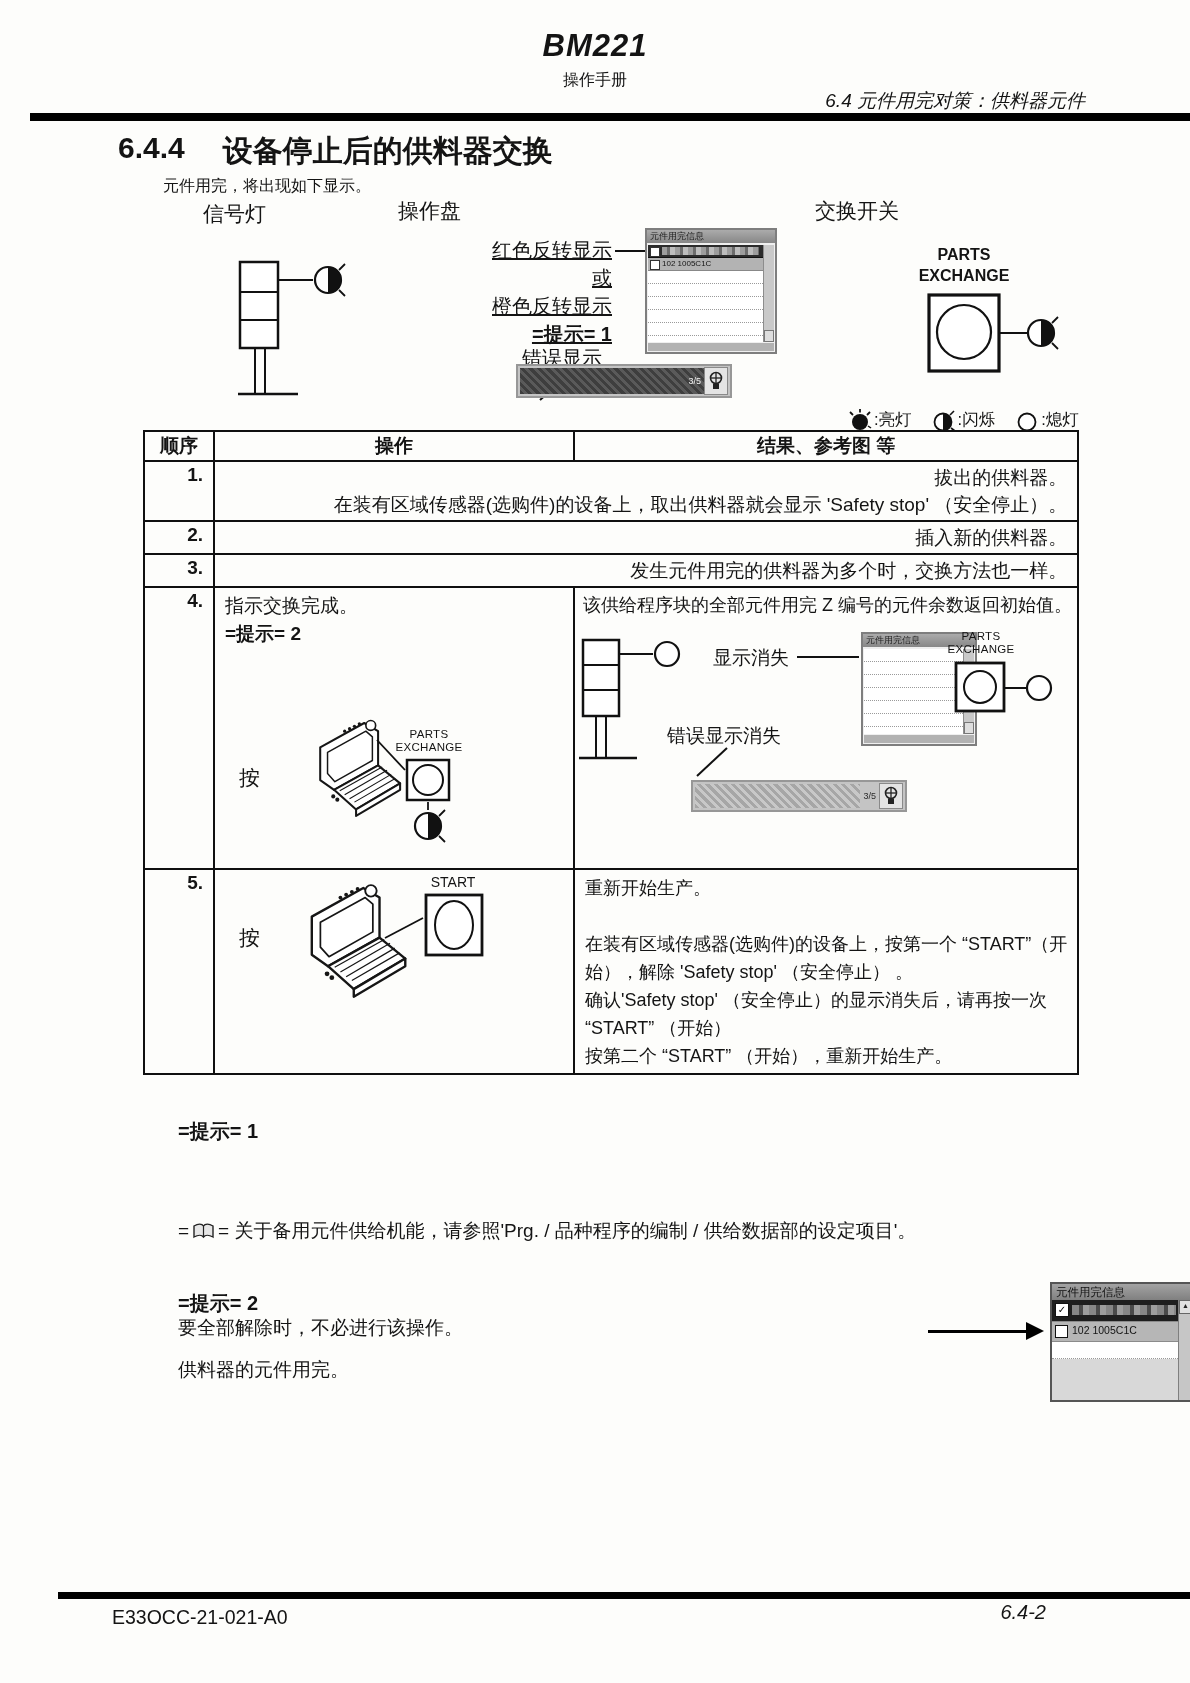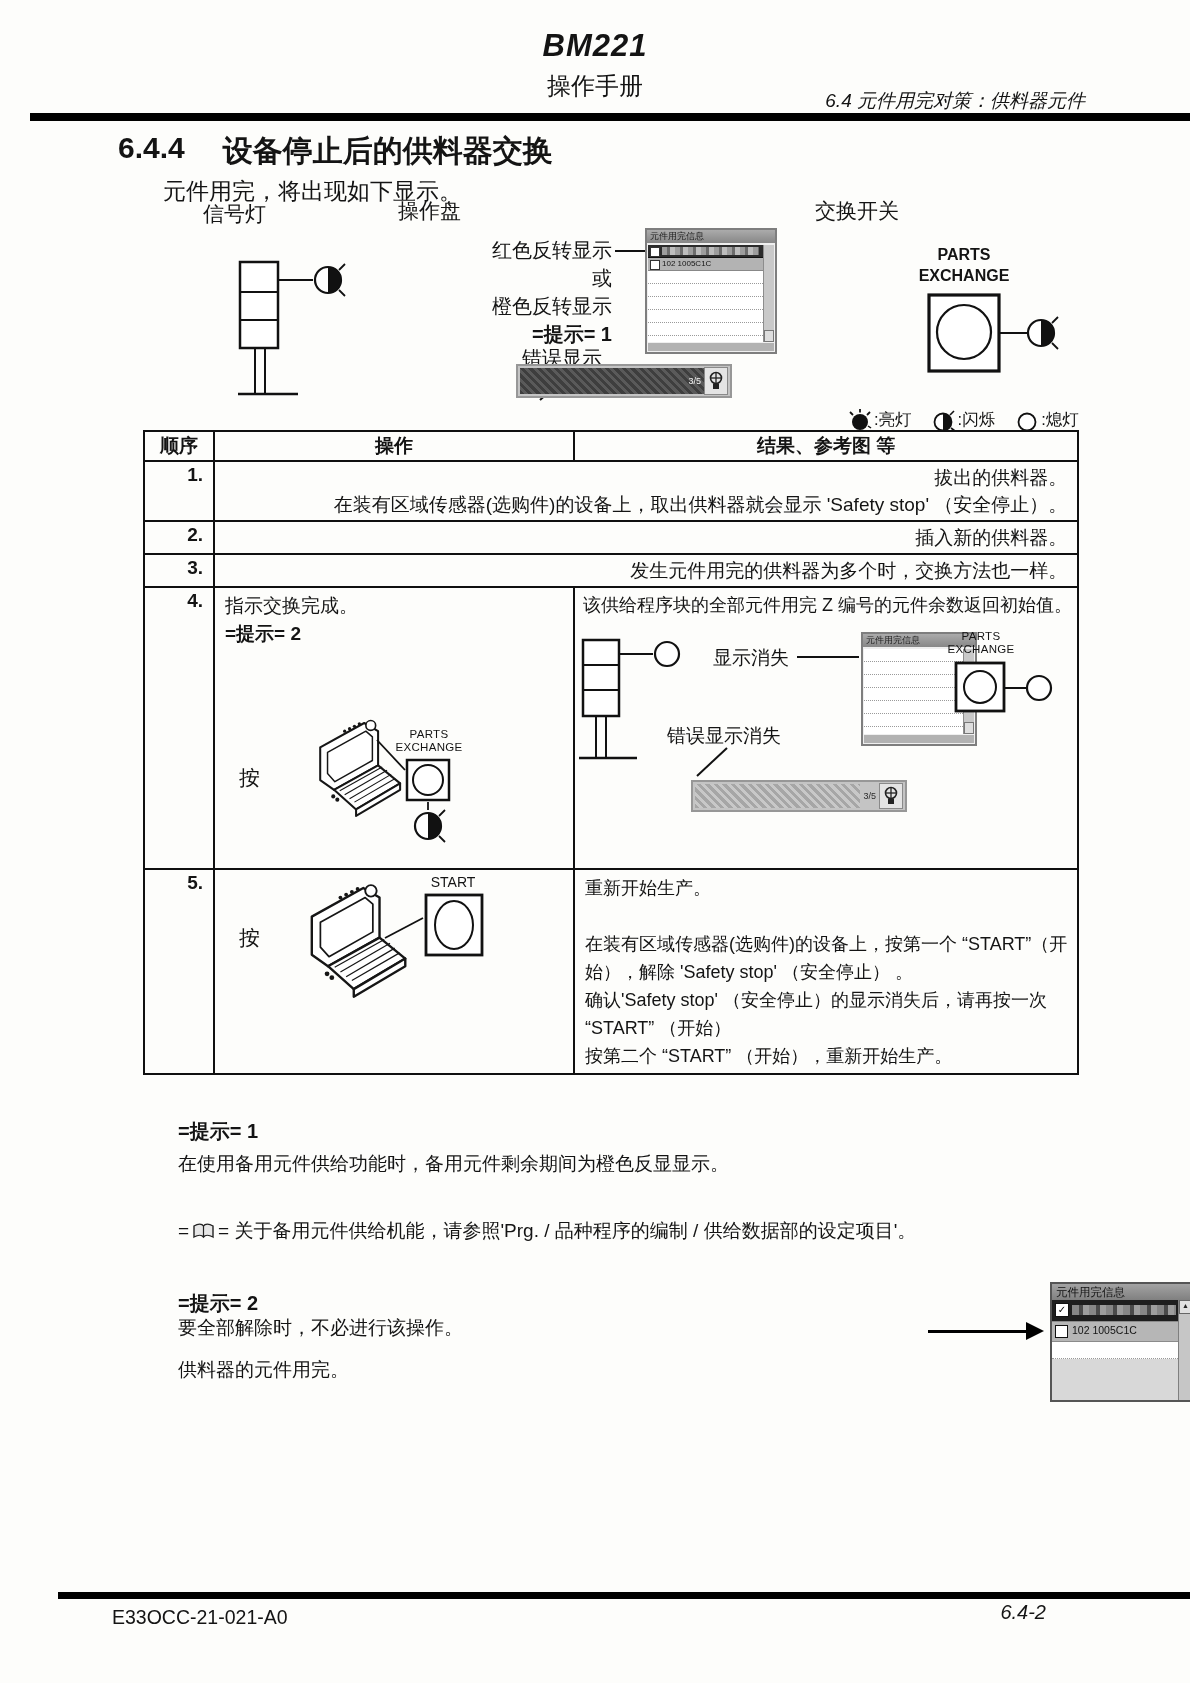--- a/index.html
+++ b/index.html
@@ -7,30 +7,30 @@
         font-family:"Liberation Sans","DejaVu Sans",sans-serif;color:#141414;overflow:hidden;}
   .abs{position:absolute;}
   .b{font-weight:700;}
   .ctr{text-align:center;}
   .rt{text-align:right;font-style:italic;}
   .rule{position:absolute;background:#000;}
   .hline{position:absolute;border-top:2px solid #111;}
 
   
   .model-title{font-size:31px;font-weight:700;font-style:italic;letter-spacing:1px;}
-  .manual-sub{font-size:24px;}
+  .manual-sub{font-size:16px;}
   .section-ref{font-size:19px;}
 
   .sec-head{font-size:30px;font-weight:700;display:flex;gap:38px;}
-  .intro{font-size:23px;}
+  .intro{font-size:16px;}
 
   
   .fig-label{font-size:21px;}
   .ann{font-size:20px;text-align:right;width:210px;line-height:28px;}
-  .ann .b1{display:block;}
+  .ann .b1{display:block;text-decoration:underline;}
 
   
   .win{position:absolute;background:#efefef;border:2px solid #7e7e7e;}
   .win-title{height:13px;background:linear-gradient(#ababab,#878787);font-size:9px;line-height:13px;
              padding-left:3px;color:#1d1d1d;white-space:nowrap;overflow:hidden;}
   .win-rows{position:absolute;left:1px;right:12px;top:15px;bottom:10px;background:#fff;overflow:hidden;}
   .wrow{height:12px;border-bottom:1px dotted #9a9a9a;position:relative;}
   .wrow.dark{background:#2b2b2b;border-bottom:1px solid #111;}
   .wrow.mid{background:#b3b3b3;border-bottom:1px solid #888;}
   .cb{position:absolute;left:2px;top:2px;width:8px;height:8px;background:#fff;border:1px solid #333;}
@@ -422,21 +422,20 @@
           <div class="rline">始），解除 'Safety stop' （安全停止） 。</div>
           <div class="rline">确认'Safety stop' （安全停止）的显示消失后，请再按一次</div>
           <div class="rline">“START” （开始）</div>
           <div class="rline">按第二个 “START” （开始），重新开始生产。</div>
         </td>
       </tr>
     </tbody>
   </table>
 
   <div class="abs note-title" style="left:178px;top:1118px">=提示= 1</div>
-  <div class="abs note-line" style="left:178px;top:1152px">在使用备用元件供给功能时，备用元件剩余期间为橙色反显显示。</div>
   <div class="abs refline" style="left:178px;top:1218px">
     <span>=</span>
     <svg width="23" height="17" viewBox="0 0 23 17">
       <path d="M2 3 C6 0.5 10 0.5 11.5 3 C13 0.5 17 0.5 21 3 L21 14 C17 11.8 13 11.8 11.5 14 C10 11.8 6 11.8 2 14 Z" fill="#e6e6e6" stroke="#222" stroke-width="1.4"></path>
       <line x1="11.5" y1="3" x2="11.5" y2="14" stroke="#222" stroke-width="1.2"></line>
     </svg>
     <span>= 关于备用元件供给机能，请参照'Prg. / 品种程序的编制 / 供给数据部的设定项目'。</span>
   </div>
 
   <div class="abs note-title" style="left:178px;top:1290px">=提示= 2</div>

